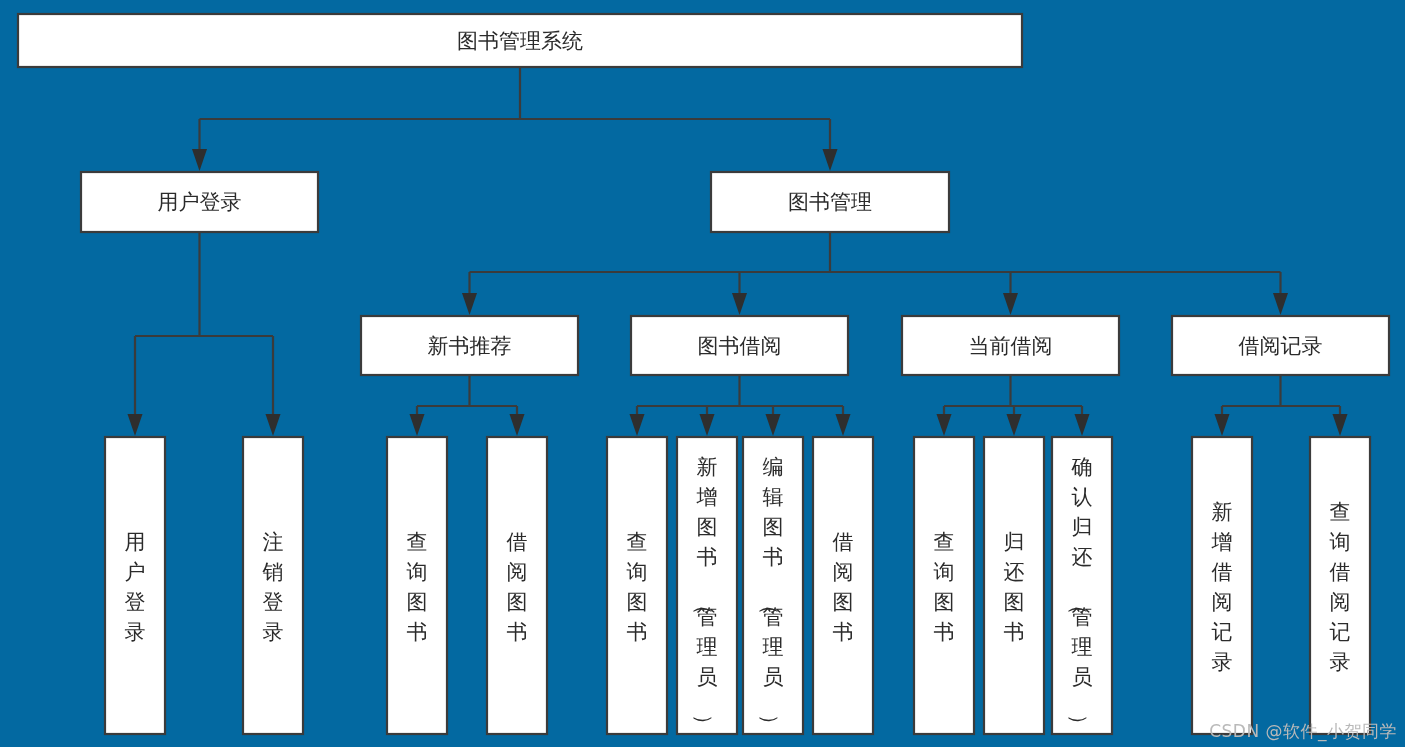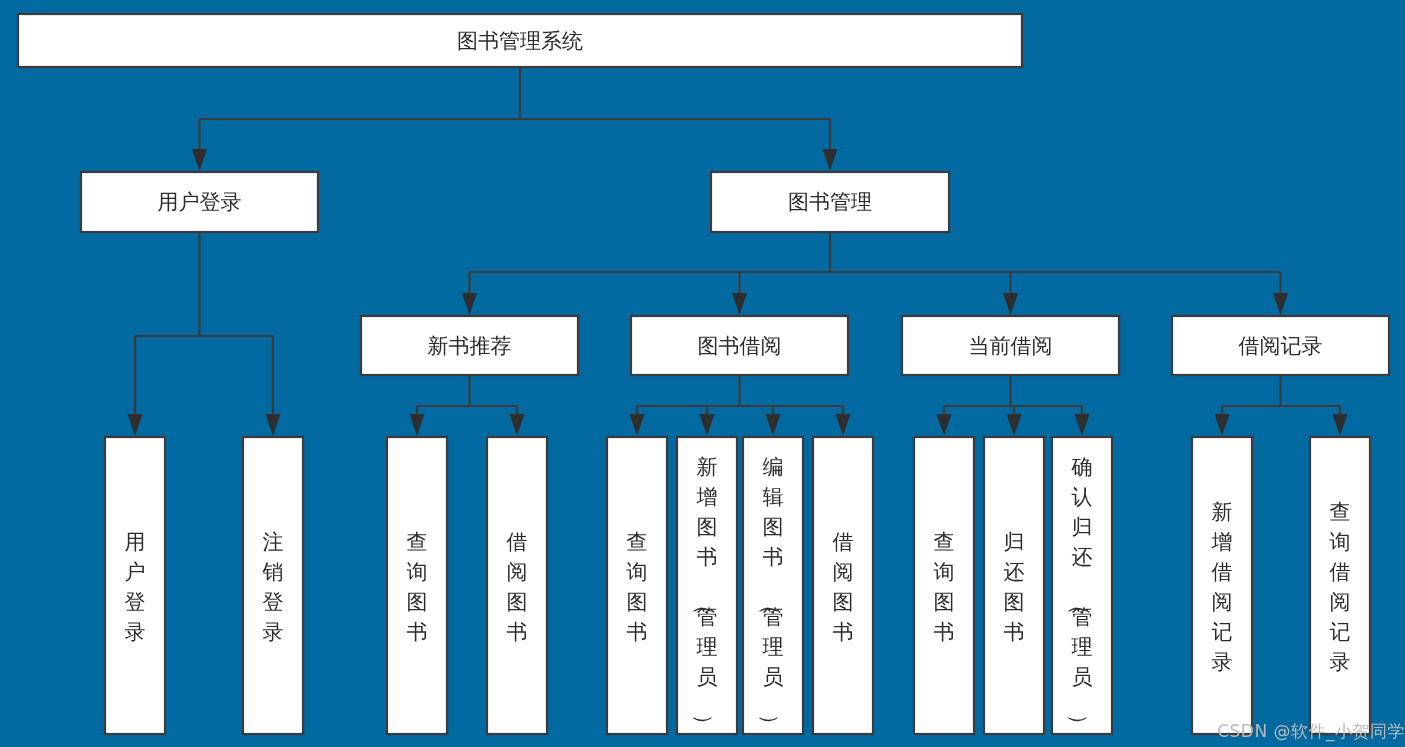--- a/index.html
+++ b/index.html
@@ -51,21 +51,21 @@
     dominant-baseline: middle;
   }
   .node-label-vertical {
     fill: #2b2b2b;
     font-family: "DejaVu Sans", "Liberation Sans", sans-serif;
     font-size: 21px;
     text-anchor: middle;
   }
   .watermark {
     position: absolute;
-    right: 0;
+    right: 8px;
     bottom: 4px;
     font-family: "DejaVu Sans", "Liberation Sans", sans-serif;
     font-size: 17px;
     color: #b9b9b9;
     letter-spacing: 0.5px;
     white-space: nowrap;
     user-select: none;
   }
 </style>
 </head>

